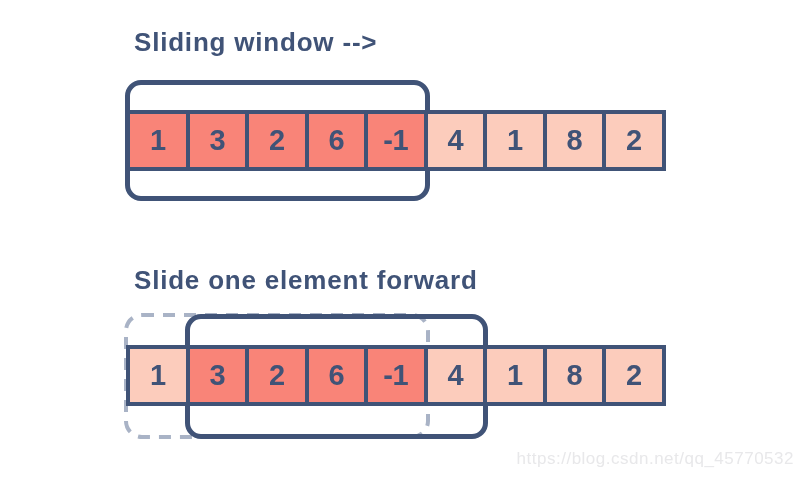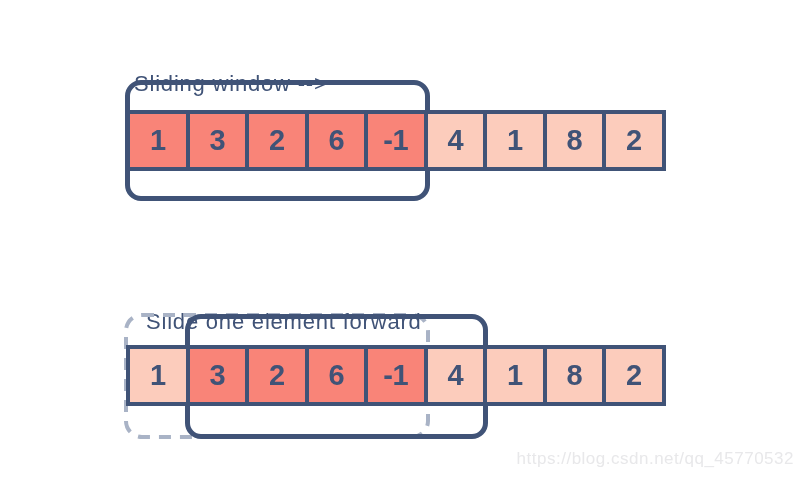--- a/index.html
+++ b/index.html
@@ -8,22 +8,22 @@
     --cell-light:#fcccbc;
     --dash:#a9b3c6;
     --wm:#e8e8ea;
   }
   html,body{margin:0;padding:0;}
   body{
     width:800px;height:478px;background:#ffffff;position:relative;overflow:hidden;
     font-family:"Liberation Sans", sans-serif;
   }
   .title{
-    position:absolute;color:var(--navy);font-size:22px;font-weight:400;
-    letter-spacing:0.8px;white-space:nowrap;margin-top:44px;
+    position:absolute;color:var(--navy);font-size:26px;font-weight:700;
+    letter-spacing:0.8px;white-space:nowrap;
   }
   .window-solid{
     position:absolute;box-sizing:border-box;border:5px solid var(--navy);
     border-radius:16px;background:transparent;
   }
   .window-dashed{position:absolute;}
   .cells{position:absolute;display:flex;}
   .cell{
     box-sizing:border-box;width:63.5px;height:61px;border:4px solid var(--navy);
     display:flex;align-items:center;justify-content:center;
@@ -52,21 +52,21 @@
     <div class="cell dark">6</div>
     <div class="cell dark">-1</div>
     <div class="cell light">4</div>
     <div class="cell light">1</div>
     <div class="cell light">8</div>
     <div class="cell light">2</div>
   </div>
 </div>
 
 <div>
-  <div class="title" style="left:146px;top:265px;">Slide one element forward</div>
+  <div class="title" style="left:134px;top:265px;">Slide one element forward</div>
 
   <svg class="window-dashed" style="left:122px;top:311px;" width="310" height="130">
     <rect x="4" y="4" width="302" height="122" rx="16" ry="16" fill="none" style="stroke:var(--dash);" stroke-width="4" stroke-dasharray="12 9"></rect>
   </svg>
 
   <div class="window-solid" style="left:185px;top:314px;width:303px;height:125px;"></div>
 
   <div class="cells" style="left:126px;top:345px;">
     <div class="cell light">1</div>
     <div class="cell dark">3</div>

